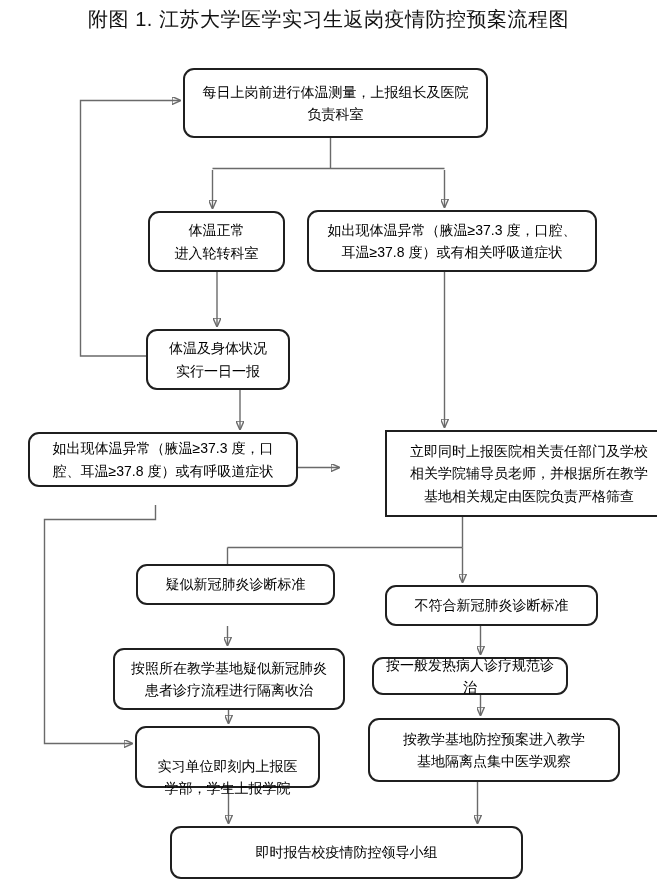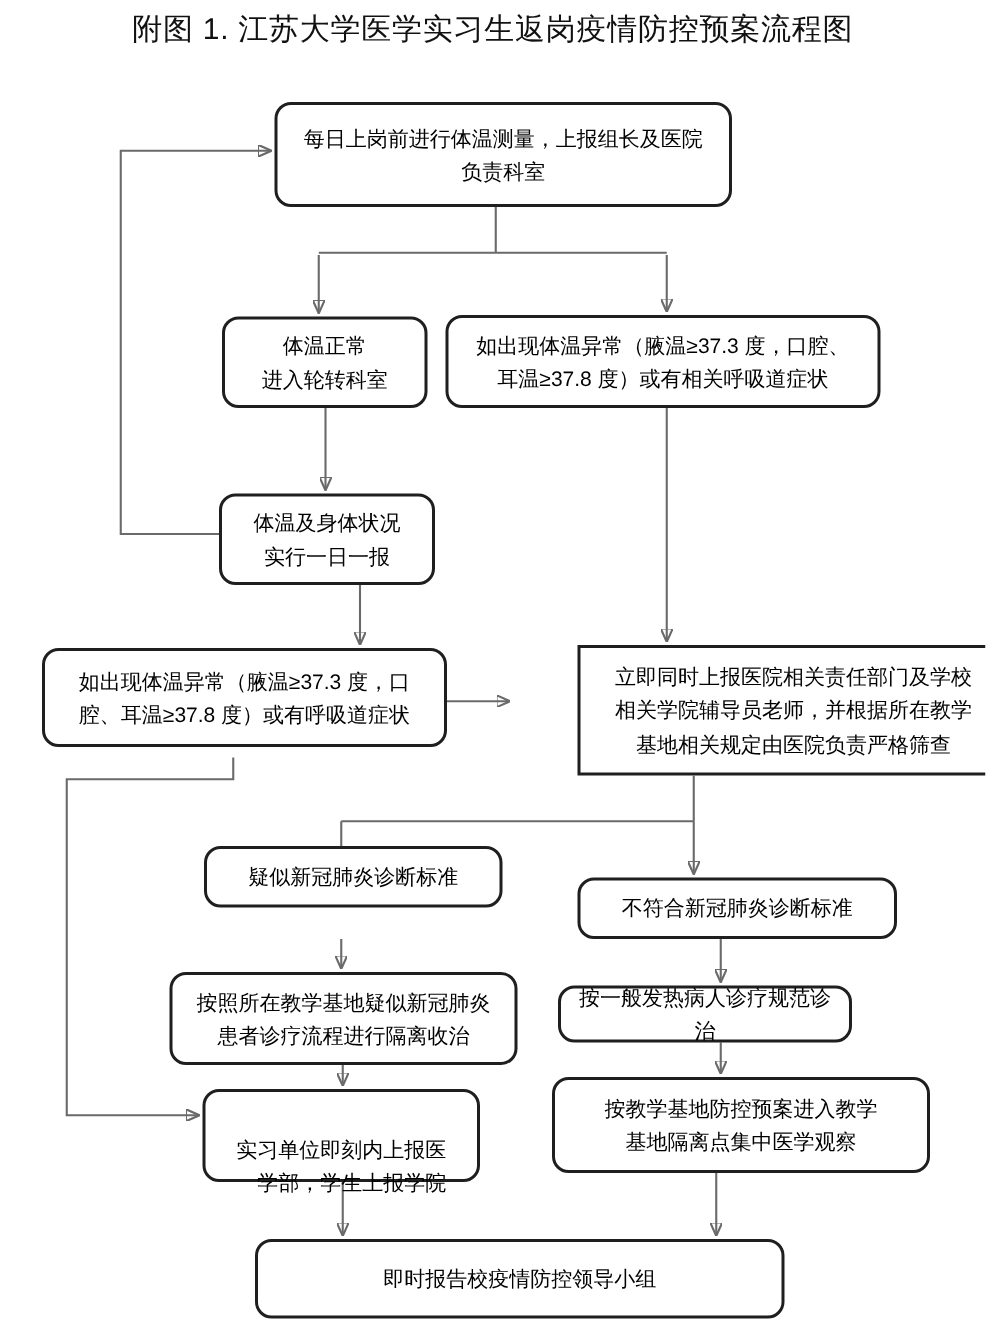--- a/index.html
+++ b/index.html
@@ -19,21 +19,21 @@
     position:absolute;box-sizing:border-box;background:#ffffff;
     border:2px solid #1f1f1f;display:flex;align-items:center;justify-content:center;
     padding:0 10px;
   }
   .rounded{border-radius:11px;}
   .rect{border-radius:0;margin-left:43px;}
   .node-text{
     font-size:14px;line-height:1.6;text-align:center;white-space:pre-line;
     color:#000;
   }
-  .align-left .node-text{text-align:right;margin-top:40px;}
+  .align-left .node-text{text-align:center;margin-top:40px;}
 </style>
 </head>
 <body>
 
 <div class="page">
 
   <div class="title">附图 1. 江苏大学医学实习生返岗疫情防控预案流程图</div>
 
   <svg class="edges" width="657" height="885" viewBox="0 0 657 885" aria-hidden="true">
     <defs>
@@ -78,31 +78,31 @@
   <div class="node rounded" style="left:183px;top:68px;width:305px;height:70px">
     <span class="node-text">每日上岗前进行体温测量，上报组长及医院
 负责科室</span>
   </div>
 
   <div class="node rounded" style="left:148px;top:211px;width:137px;height:61px">
     <span class="node-text">体温正常
 进入轮转科室</span>
   </div>
 
-  <div class="node rounded" style="left:297px;top:210px;width:290px;height:62px">
+  <div class="node rounded" style="left:307px;top:210px;width:290px;height:62px">
     <span class="node-text">如出现体温异常（腋温≥37.3 度，口腔、
 耳温≥37.8 度）或有相关呼吸道症状</span>
   </div>
 
   <div class="node rounded" style="left:146px;top:329px;width:144px;height:61px">
     <span class="node-text">体温及身体状况
 实行一日一报</span>
   </div>
 
-  <div class="node rounded" style="left:28px;top:432px;width:270px;height:66px">
+  <div class="node rounded" style="left:28px;top:432px;width:270px;height:55px">
     <span class="node-text">如出现体温异常（腋温≥37.3 度，口
 腔、耳温≥37.8 度）或有呼吸道症状</span>
   </div>
 
   <div class="node rect" style="left:342px;top:430px;width:288px;height:87px">
     <span class="node-text">立即同时上报医院相关责任部门及学校
 相关学院辅导员老师，并根据所在教学
 基地相关规定由医院负责严格筛查</span>
   </div>
 

